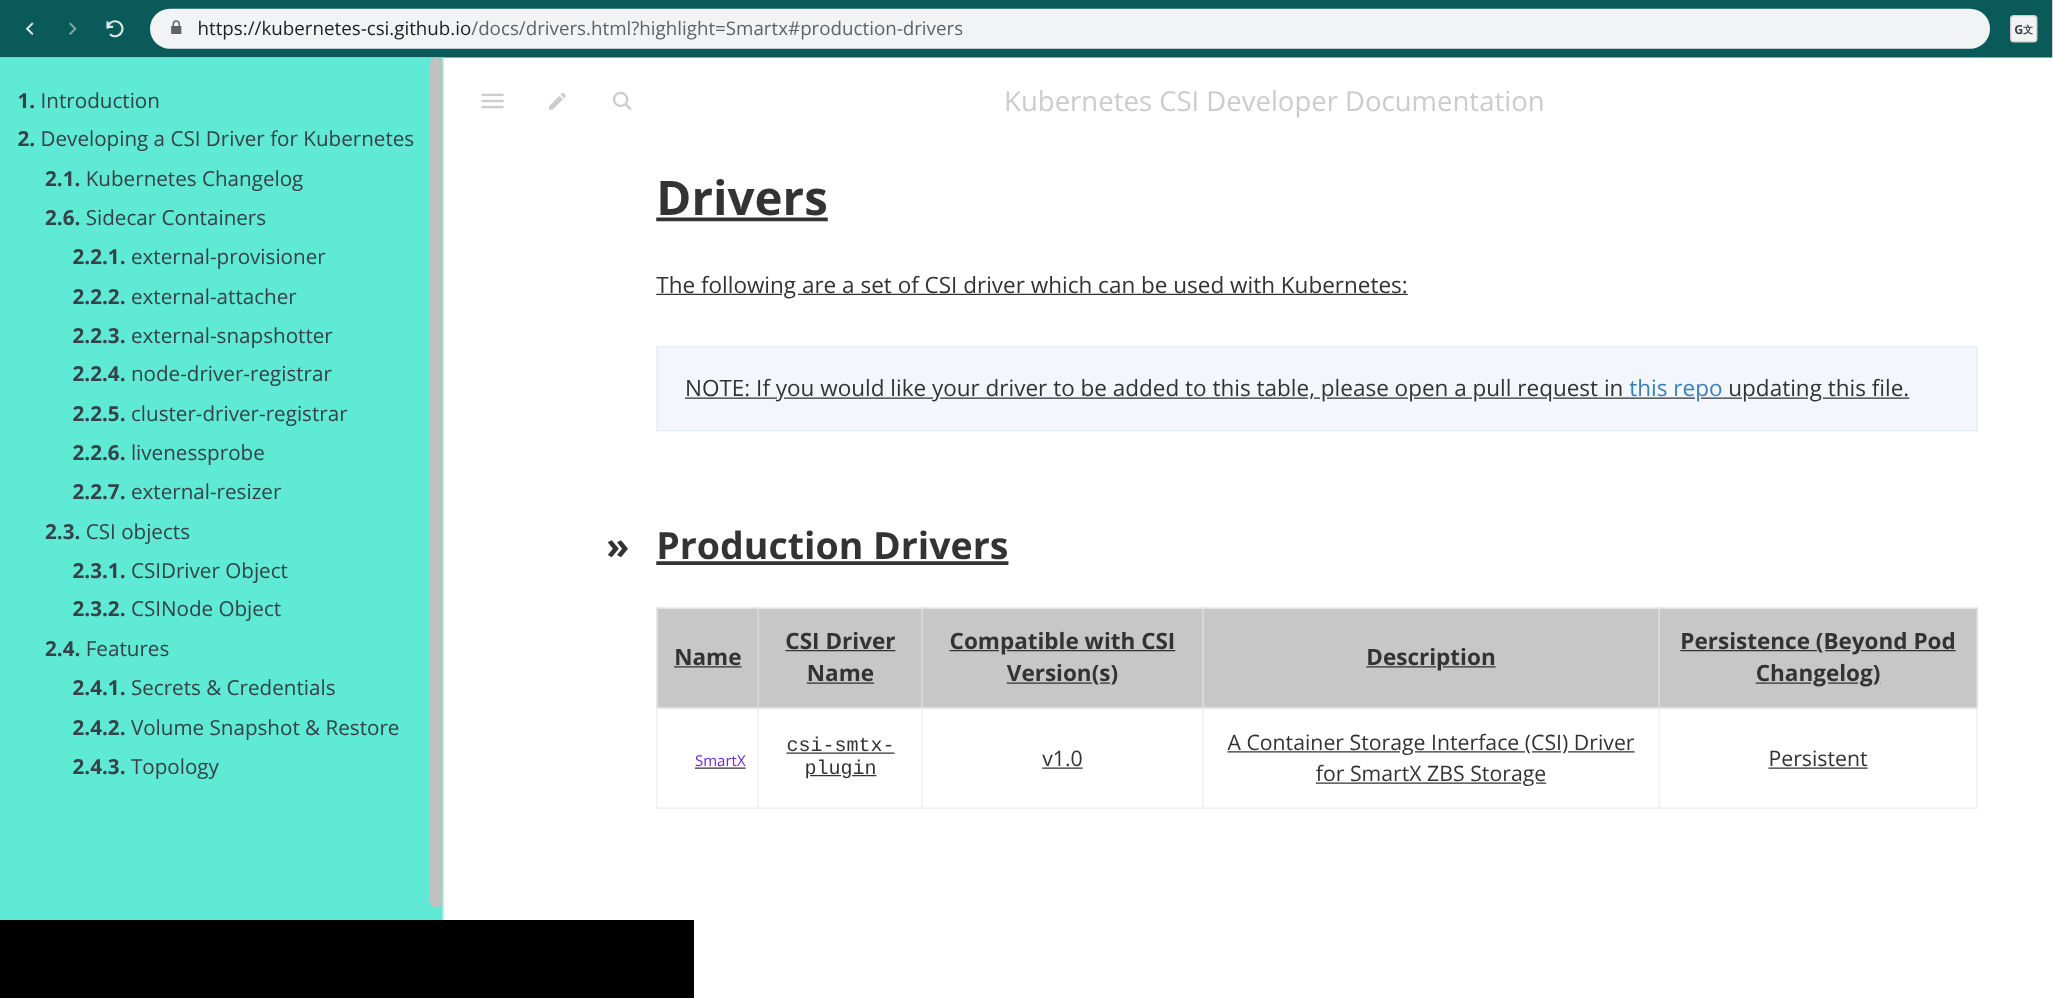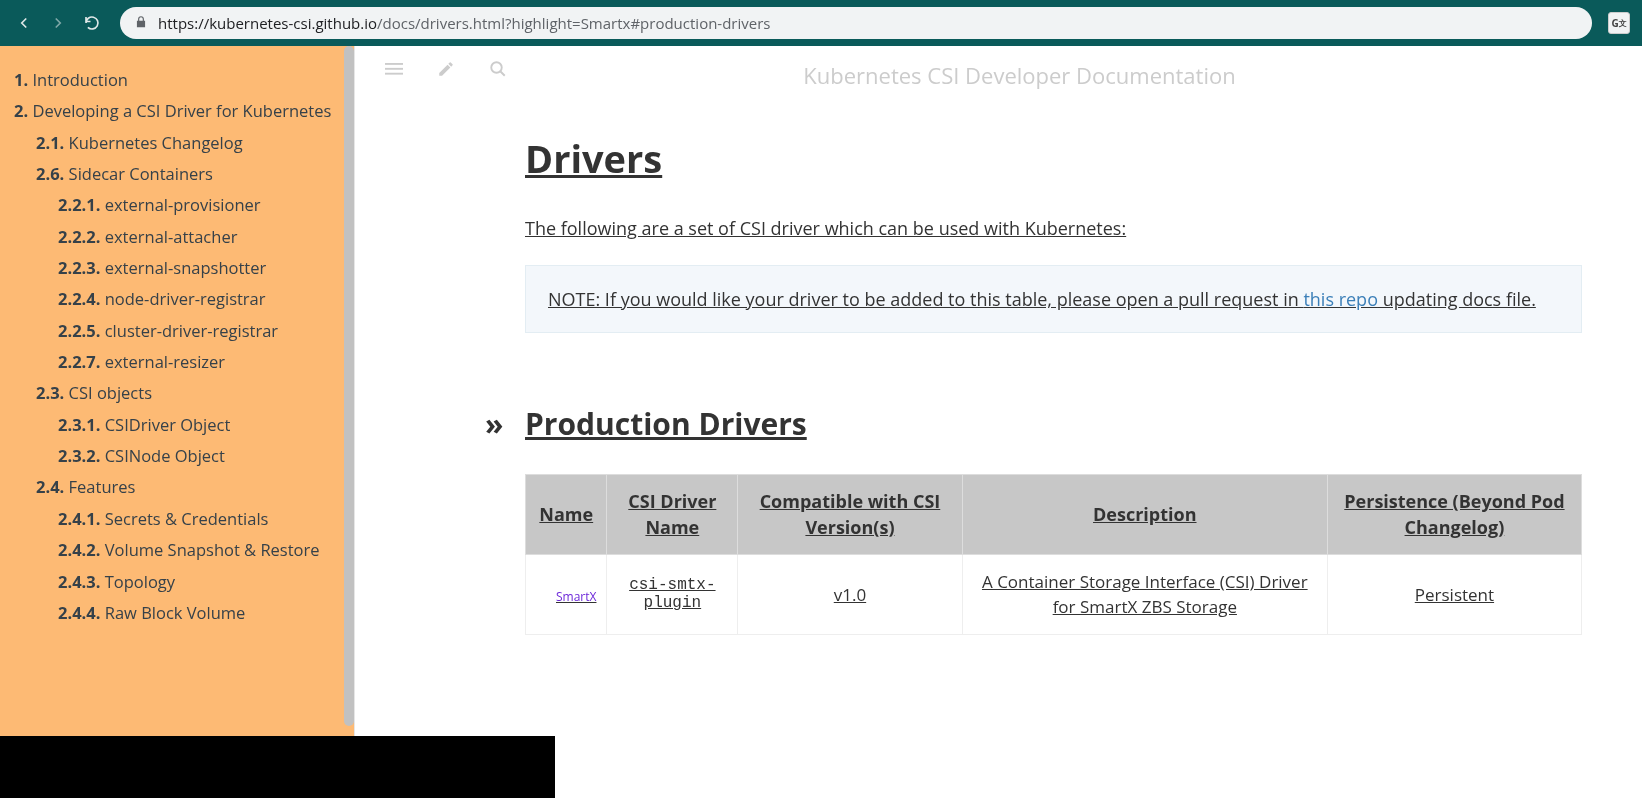--- a/index.html
+++ b/index.html
@@ -29,21 +29,21 @@
 .lock { color: #5f6368; }
 .url-text { color: #202124; font-size: 15px; white-space: nowrap; overflow: hidden; text-align: right; }
 .url-domain { color: #202124; }
 .url-path { color: #5f6368; }
 .ext-icon { width: 22px; height: 22px; background: #f1f3f4; border-radius: 3px; display:flex; align-items:center; justify-content:center; font-size:10px; font-weight:bold; color:#444; border:1px solid #ccc; }
 
 .page { display: flex; height: calc(798px - 46px); }
 
 .sidebar {
   width: 355px;
-  background: #fdba74;
+  background: #5eead4;
   border-right: 1px solid #e6e6e6;
   overflow-y: auto;
   padding: 18px 0 0 14px;
   font-size: 16.5px;
   color: #364149;
   position: relative;
 }
 .sidebar ol { list-style: none; }
 .sidebar li { line-height: 1.9; }
 .sidebar a { color: #364149; text-decoration: none; display: block; }
@@ -56,40 +56,40 @@
 .content {
   flex: 1;
   display: flex;
   flex-direction: column;
   overflow: hidden;
 }
 .topbar {
   height: 56px;
   padding: 14px 30px 0;
   display: flex;
-  align-items: flex-start;
+  align-items: center;
   color: #ccc;
 }
 .tool-icons { display: flex; gap: 34px; font-size: 18px; color: #ccc; }
 .tool-icons span { cursor: pointer; display:inline-flex; }
 .book-title { flex: 1; text-align: center; font-size: 22px; color: #ccc; font-weight: 400; padding-right: 80px; }
 
 .main {
   flex: 1;
   overflow-y: auto;
   padding: 30px 60px 0 170px;
   text-decoration: underline;
 }
 h1.page-hd {
   font-size: 38px;
   font-weight: 700;
   color: #333;
   margin-bottom: 30px;
 }
-.intro-p { font-size: 18px; color: #333; margin-bottom: 22px; line-height: 1.6; }
+.intro-p { font-size: 18px; color: #333; margin-bottom: 34px; line-height: 1.6; }
 .note-block {
   background: #f3f7fb;
   border: 1px solid #e3edf3;
   padding: 18px 22px;
   font-size: 18px;
   color: #333;
   line-height: 1.7;
   margin-bottom: 70px;
 }
 .note-block a { color: #3b7fb8; text-decoration: none; }
@@ -198,20 +198,23 @@
         <li class="lvl3">
           <a href="#"><span class="num">2.2.3. </span>external-snapshotter</a>
         </li>
         <li class="lvl3">
           <a href="#"><span class="num">2.2.4. </span>node-driver-registrar</a>
         </li>
         <li class="lvl3">
           <a href="#"><span class="num">2.2.5. </span>cluster-driver-registrar</a>
         </li>
         <li class="lvl3">
+          <a href="#"><span class="num">2.2.6. </span>livenessprobe</a>
+        </li>
+        <li class="lvl3">
           <a href="#"><span class="num">2.2.7. </span>external-resizer</a>
         </li>
         <li class="lvl2">
           <a href="#"><span class="num">2.3. </span>CSI objects</a>
         </li>
         <li class="lvl3">
           <a href="#"><span class="num">2.3.1. </span>CSIDriver Object</a>
         </li>
         <li class="lvl3">
           <a href="#"><span class="num">2.3.2. </span>CSINode Object</a>
@@ -220,23 +223,20 @@
           <a href="#"><span class="num">2.4. </span>Features</a>
         </li>
         <li class="lvl3">
           <a href="#"><span class="num">2.4.1. </span>Secrets &amp; Credentials</a>
         </li>
         <li class="lvl3">
           <a href="#"><span class="num">2.4.2. </span>Volume Snapshot &amp; Restore</a>
         </li>
         <li class="lvl3">
           <a href="#"><span class="num">2.4.3. </span>Topology</a>
-        </li>
-        <li class="lvl3">
-          <a href="#"><span class="num">2.4.4. </span>Raw Block Volume</a>
         </li>
       </ol>
     <div class="sidebar-scrollbar"></div>
   </nav>
 
   <div class="content">
     <div class="topbar">
       <div class="tool-icons">
         <span>
           <svg width="18" height="18" viewBox="0 0 24 24" fill="currentColor">
@@ -258,21 +258,21 @@
         </span>
       </div>
       <div class="book-title">Kubernetes CSI Developer Documentation</div>
     </div>
 
     <div class="main">
       <h1 class="page-hd">Drivers</h1>
       <p class="intro-p">The following are a set of CSI driver which can be used with Kubernetes:</p>
 
       <div class="note-block">
-        <span>NOTE: If you would like your driver to be added to this table, please open a pull request in </span><a href="#">this repo</a><span> updating docs file.</span>
+        <span>NOTE: If you would like your driver to be added to this table, please open a pull request in </span><a href="#">this repo</a><span> updating this file.</span>
       </div>
 
       <h2 class="section-hd">
         <span class="anchor-mark">»</span>
         <span>Production Drivers</span>
       </h2>
 
       <table class="drivers">
         <thead>
             <tr id="thead-row">

